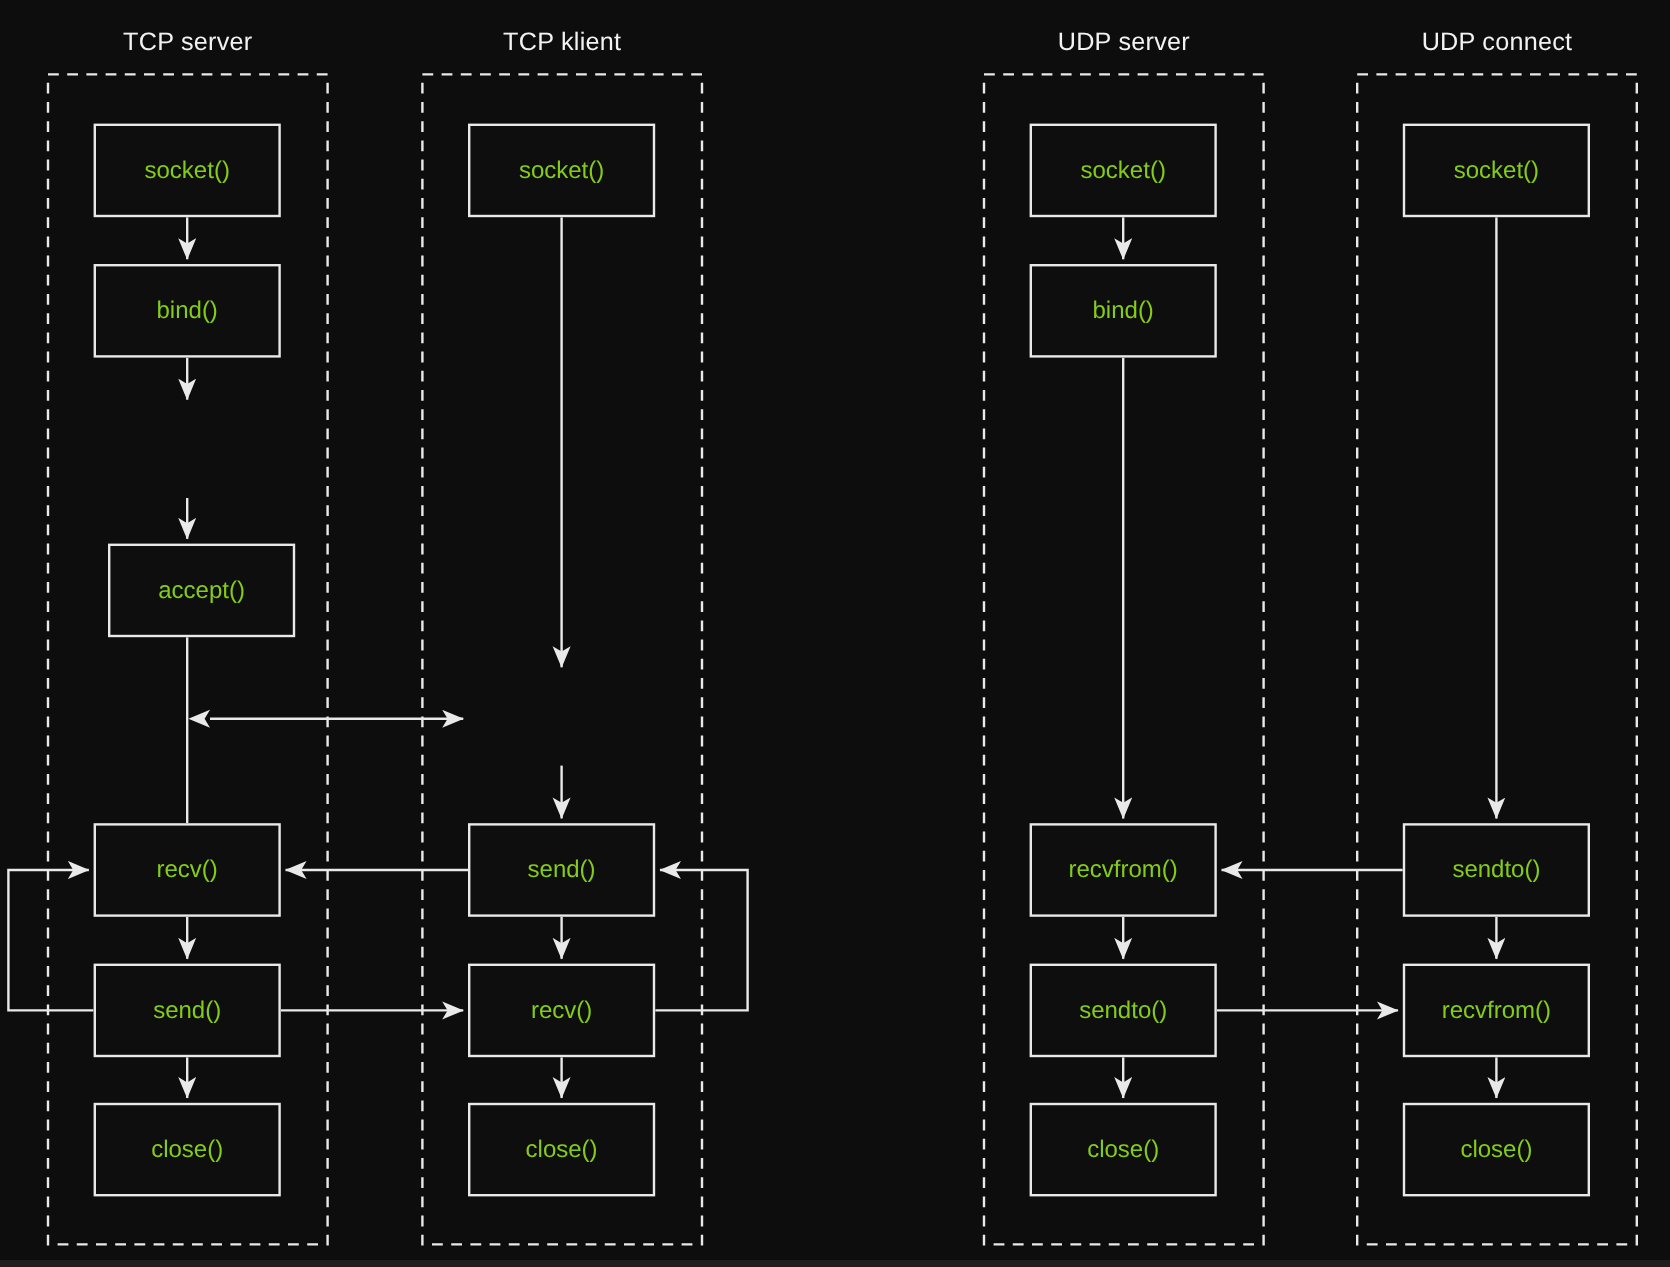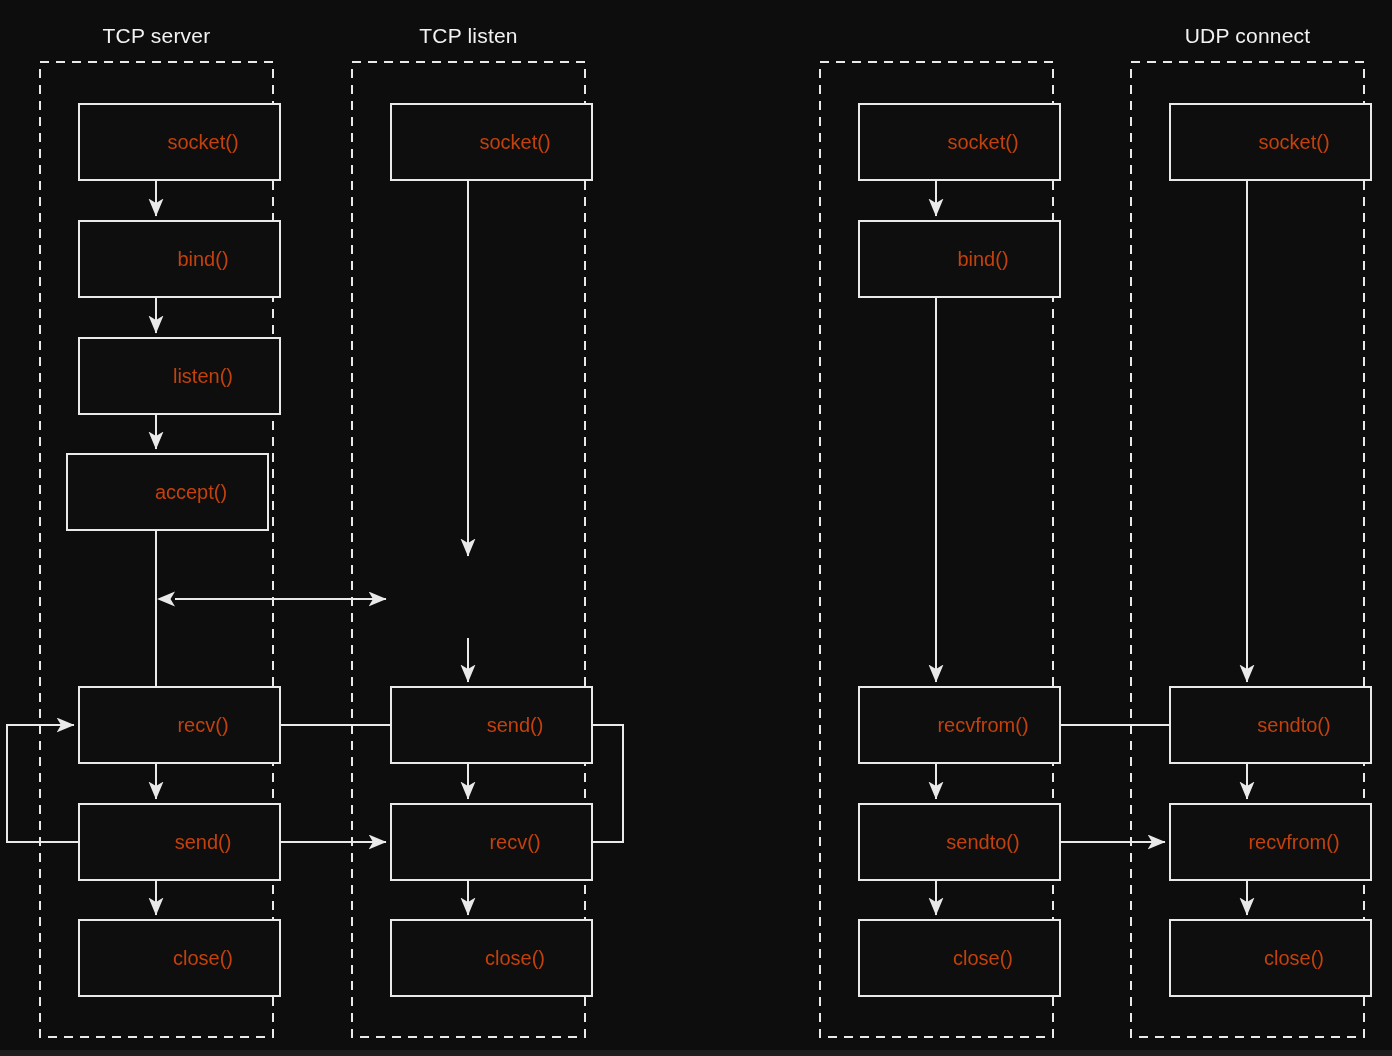--- a/index.html
+++ b/index.html
@@ -1,21 +1,21 @@
 <!DOCTYPE html>
 <html><head>
 <meta charset="utf-8">
 <style>
   html,body{margin:0;padding:0;background:#0d0d0d;}
   .stage{position:relative;width:1392px;height:1056px;background:#0d0d0d;overflow:hidden;
          font-family:"Liberation Sans", sans-serif;}
   .col-title{position:absolute;top:22px;height:28px;display:flex;align-items:center;justify-content:center;
              width:233px;color:#f2f2f2;font-size:21px;letter-spacing:0.2px;}
   .node{position:absolute;width:152px;height:74px;border:2px solid #e9e9e9;background:#0e0e0e;
-        display:flex;align-items:center;justify-content:center;color:#c2410c;font-size:20px;padding-left:47px;}
+        display:flex;align-items:center;justify-content:center;color:#84cc16;font-size:20px;}
   svg.wires{position:absolute;left:0;top:0;width:1392px;height:1056px;}
   .bottom-edge{position:absolute;left:0;bottom:0;width:1392px;height:6px;background:#2e2e2e;opacity:.55;}
 </style>
 </head>
 <body>
 
 <div class="stage">
 
   <svg class="wires" viewBox="0 0 1392 1056">
     <defs>
@@ -61,27 +61,27 @@
       <path d="M78,842 L7,842 L7,725 L74,725" marker-end="url(#ah)"></path>
 
       <path d="M546,842 L623,842 L623,725 L550,725" marker-end="url(#ah)"></path>
 
       <path d="M1169,725 L1018,725" marker-end="url(#ah)"></path>
       <path d="M1014,842 L1165,842" marker-end="url(#ah)"></path>
     </g>
   </svg>
 
   <div class="col-title" style="left:40px">TCP server</div>
-  <div class="col-title" style="left:352px">TCP listen</div>
+  <div class="col-title" style="left:352px">TCP klient</div>
+  <div class="col-title" style="left:820px">UDP server</div>
   <div class="col-title" style="left:1131px">UDP connect</div>
 
   <div class="node" style="left:78px;top:103px">socket()</div>
   <div class="node" style="left:78px;top:220px">bind()</div>
-  <div class="node" style="left:78px;top:337px">listen()</div>
-  <div class="node" style="left:66px;top:453px">accept()</div>
+  <div class="node" style="left:90px;top:453px">accept()</div>
   <div class="node" style="left:78px;top:686px">recv()</div>
   <div class="node" style="left:78px;top:803px">send()</div>
   <div class="node" style="left:78px;top:919px">close()</div>
 
   <div class="node" style="left:390px;top:103px">socket()</div>
   <div class="node" style="left:390px;top:686px">send()</div>
   <div class="node" style="left:390px;top:803px">recv()</div>
   <div class="node" style="left:390px;top:919px">close()</div>
 
   <div class="node" style="left:858px;top:103px">socket()</div>

